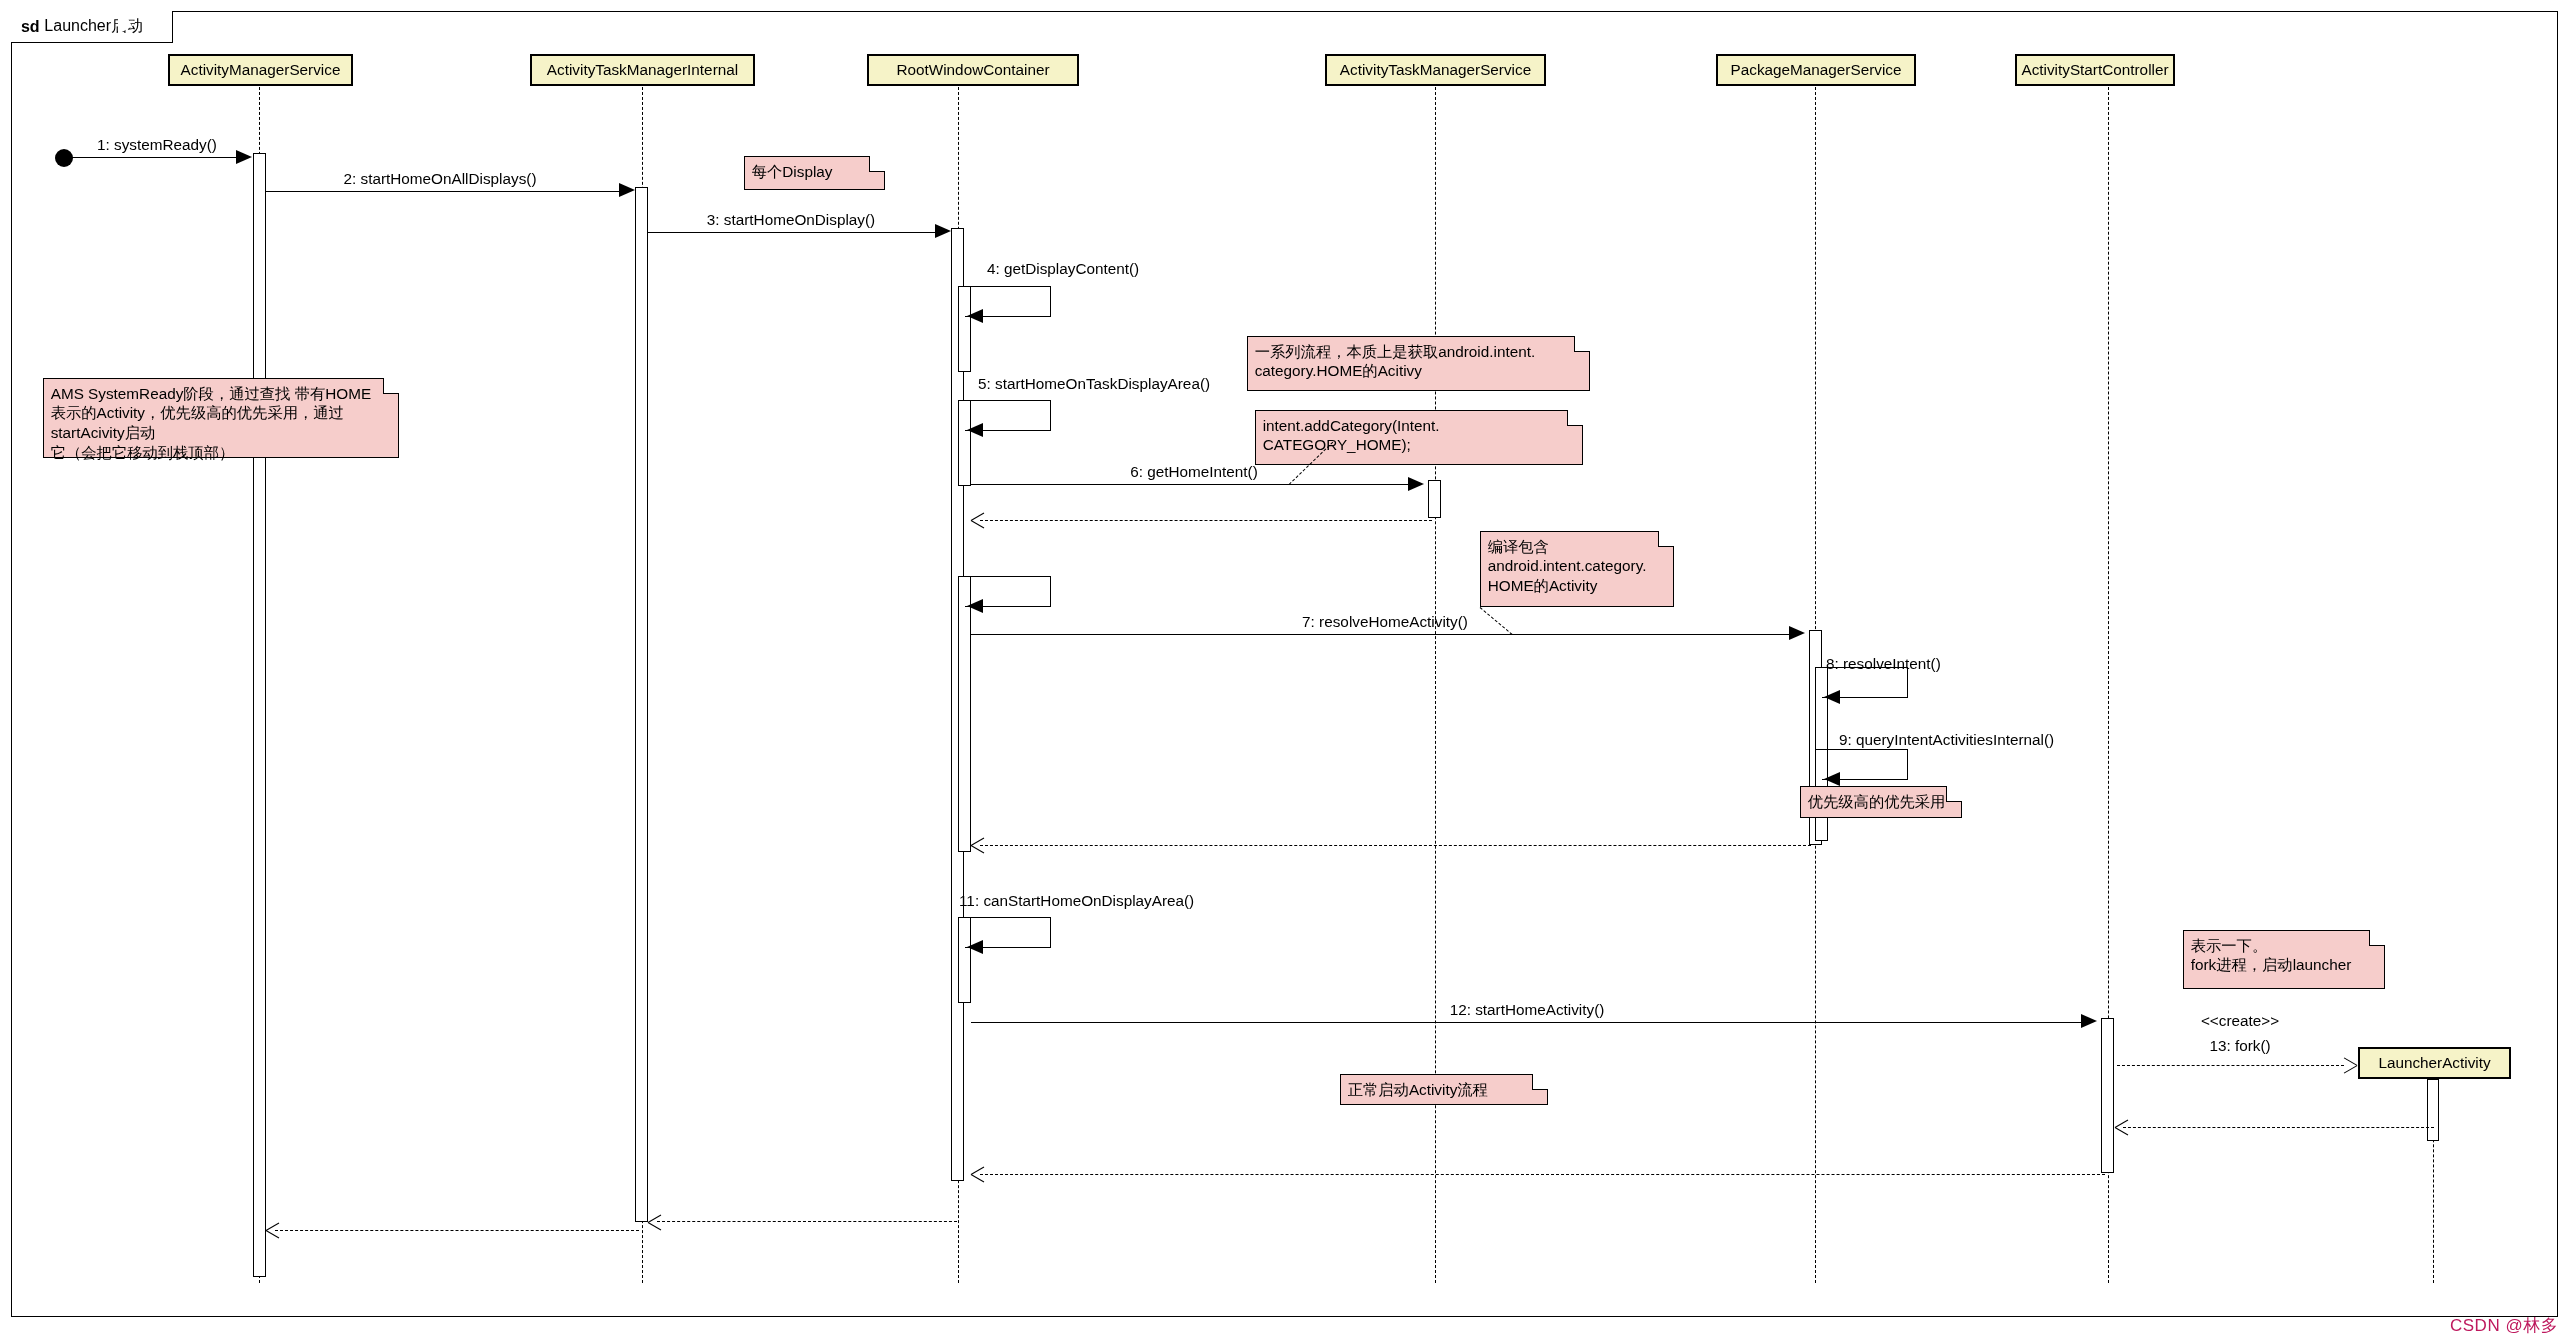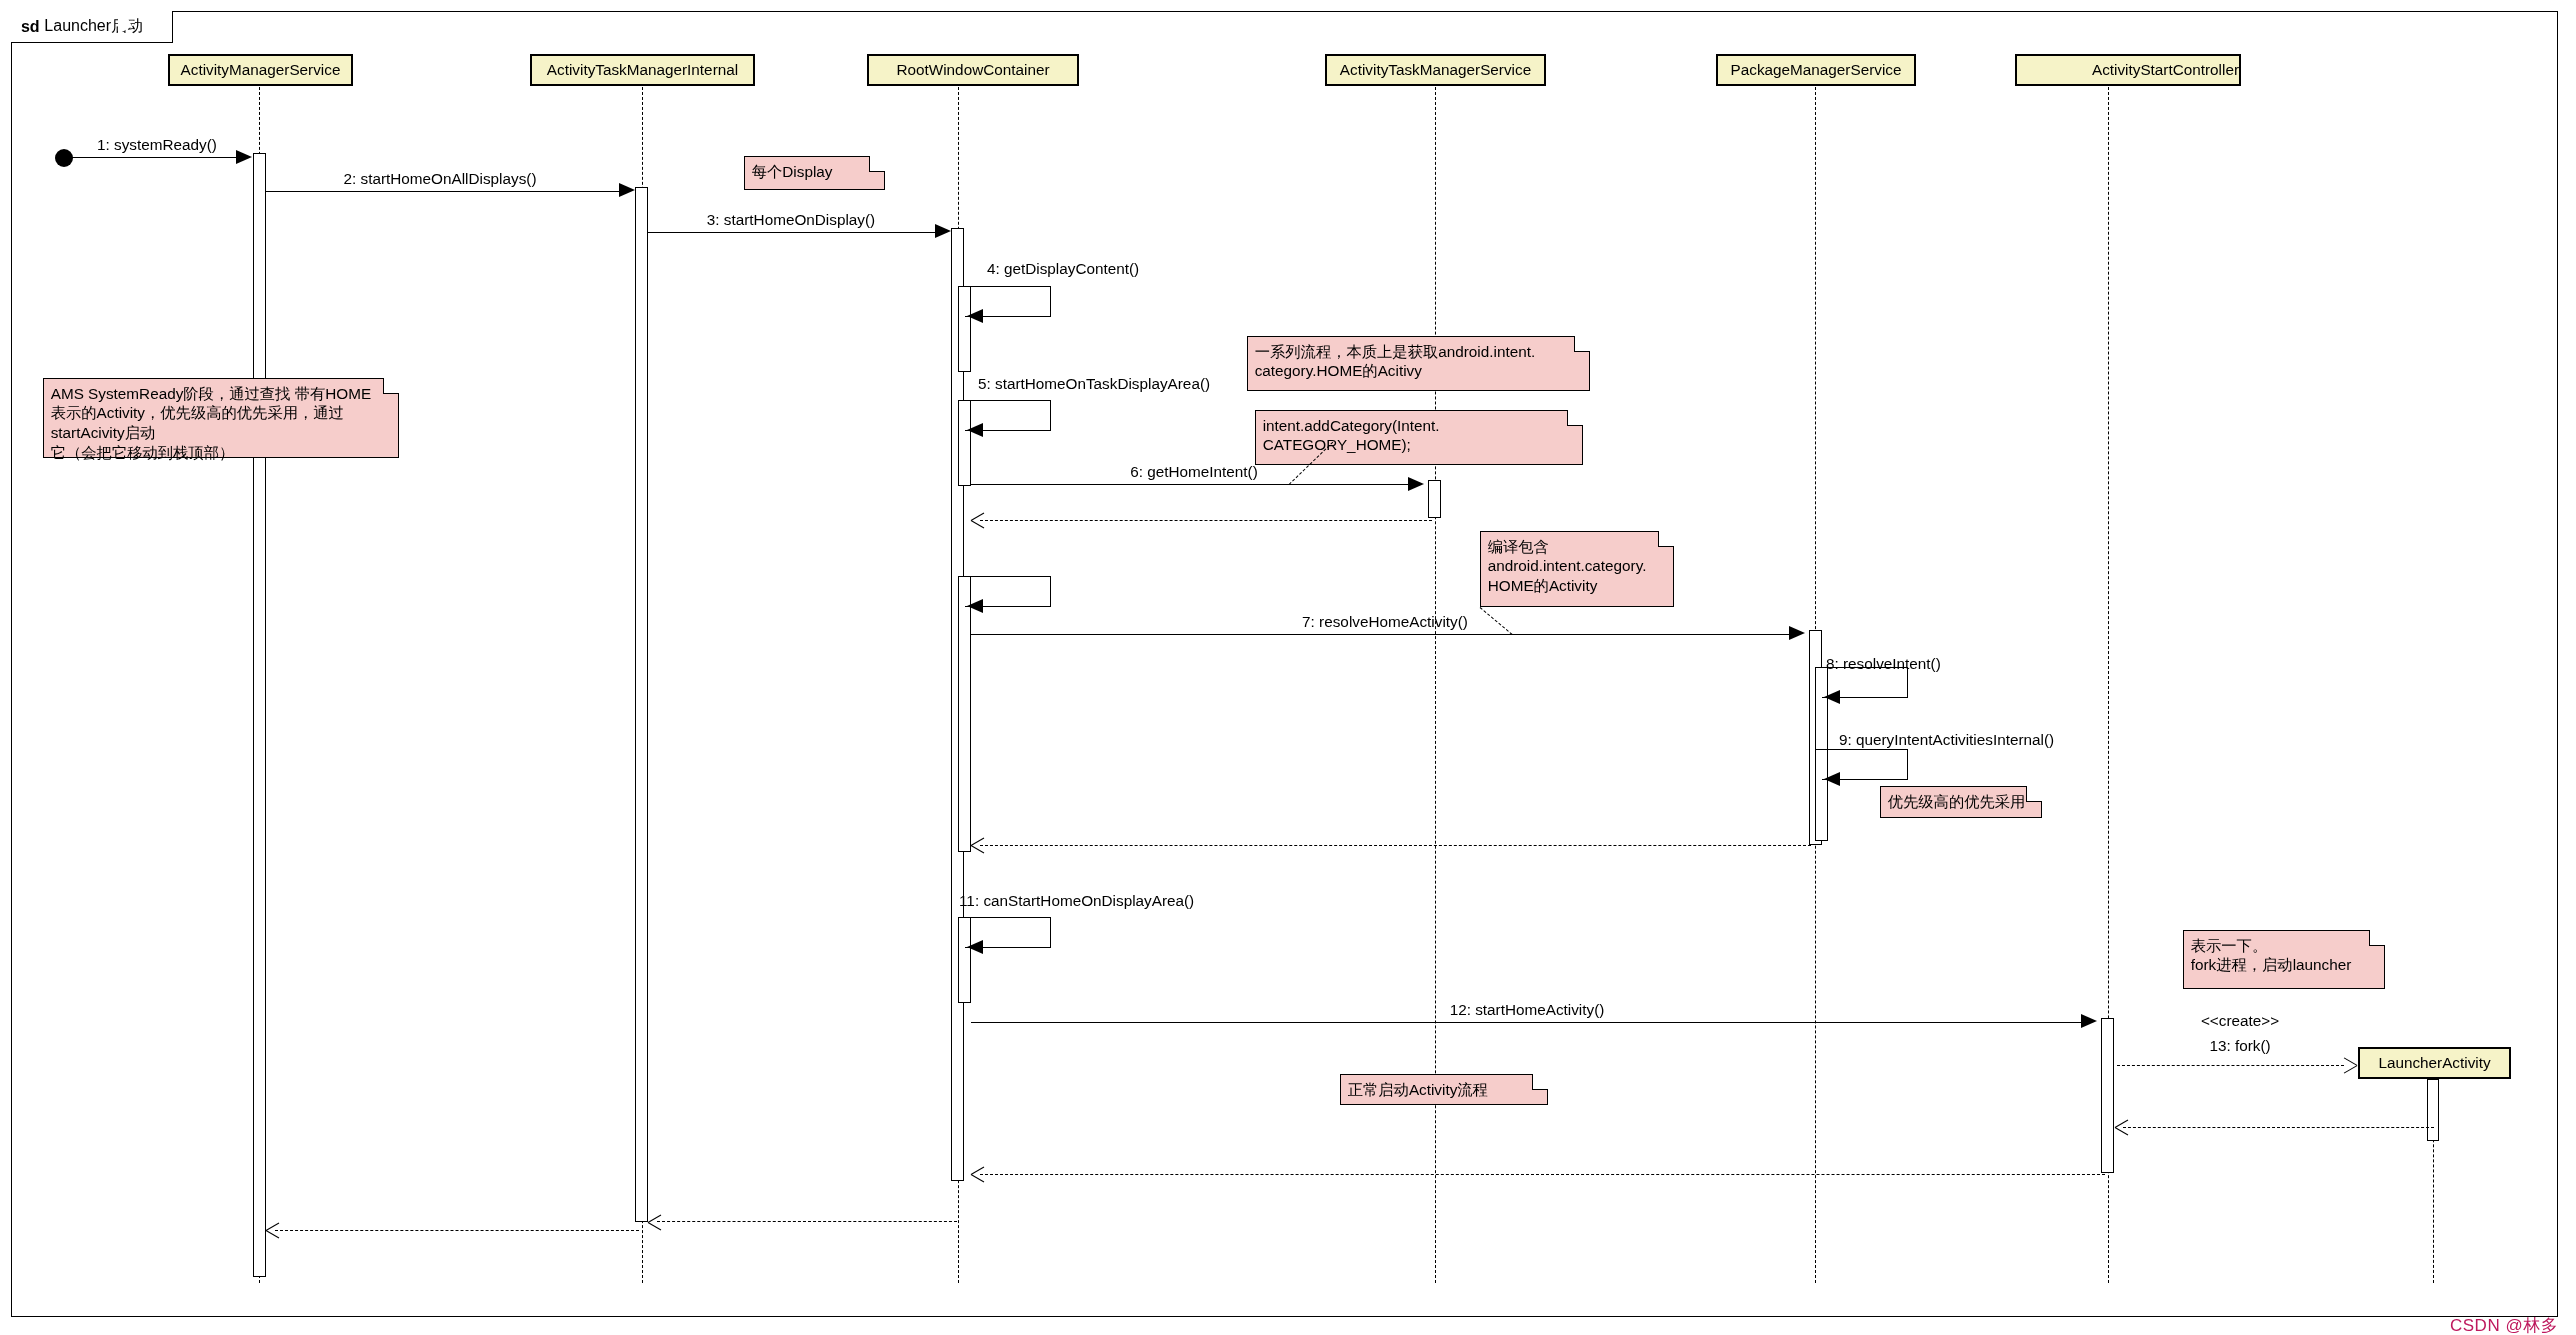--- a/index.html
+++ b/index.html
@@ -76,21 +76,21 @@
     </div>
   <div class="ll-head" style="left:867px;top:54px;width:212px;">
     <span>RootWindowContainer</span>
     </div>
   <div class="ll-head" style="left:1325px;top:54px;width:221px;">
     <span>ActivityTaskManagerService</span>
     </div>
   <div class="ll-head" style="left:1716px;top:54px;width:200px;">
     <span>PackageManagerService</span>
     </div>
-  <div class="ll-head" style="left:2015px;top:54px;width:226px;justify-content:flex-end;">
+  <div class="ll-head" style="left:2015px;top:54px;width:160px;">
     <span>ActivityStartController</span>
     </div>
   <div class="ll-head" style="left:2358px;top:1047px;width:153px;">
     <span>LauncherActivity</span>
     </div>
 
   <div class="ll-line" style="left:259px;top:87px;height:1196px;"></div>
   <div class="ll-line" style="left:642px;top:87px;height:1196px;"></div>
   <div class="ll-line" style="left:958px;top:87px;height:1196px;"></div>
   <div class="ll-line" style="left:1435px;top:87px;height:1196px;"></div>
@@ -211,21 +211,21 @@
   <div class="note-anchor" style="left:1289px;top:484px;width:61px;transform:rotate(-44deg);"></div>
 
   <div class="note" style="left:1480px;top:531px;width:194px;height:76px;">
     <div class="fold"></div>
     <span style="white-space:pre-line;">编译包含
 android.intent.category.
 HOME的Activity</span>
   </div>
   <div class="note-anchor" style="left:1480px;top:607px;width:42px;transform:rotate(40deg);"></div>
 
-  <div class="note" style="left:1880px;top:786px;width:162px;height:32px;">
+  <div class="note" style="left:1800px;top:786px;width:162px;height:32px;">
     <div class="fold"></div>
     <span style="white-space:pre-line;">优先级高的优先采用</span>
   </div>
 
 
   <div class="note" style="left:2183px;top:930px;width:202px;height:59px;">
     <div class="fold"></div>
     <span style="white-space:pre-line;">表示一下。
 fork进程，启动launcher</span>
   </div>

